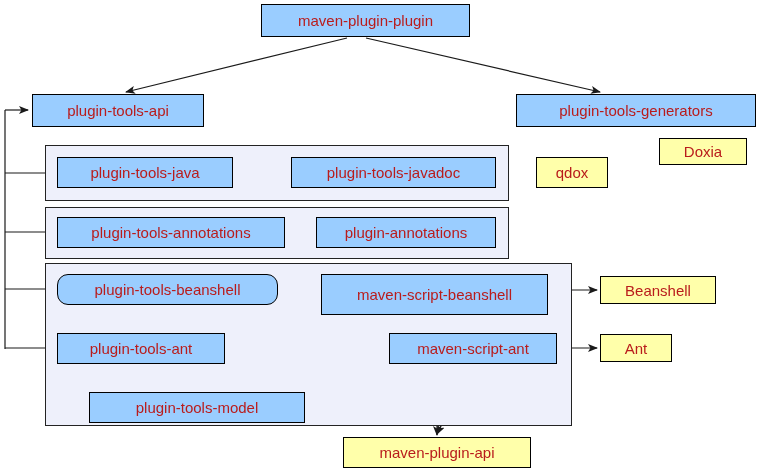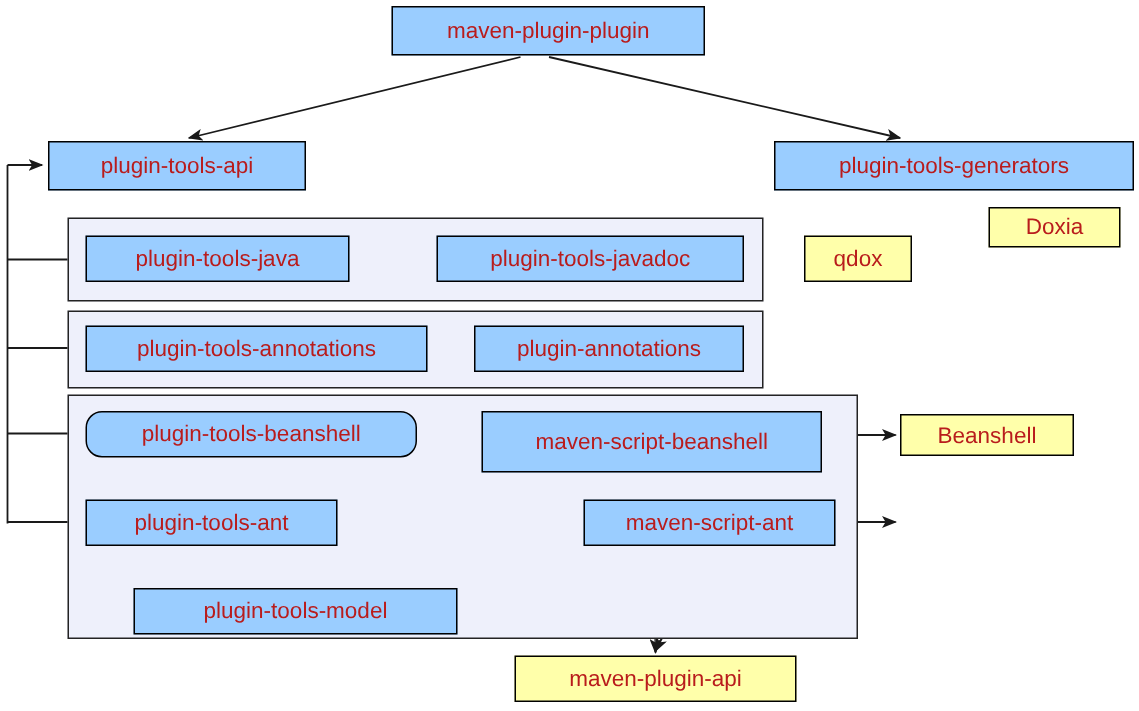--- a/index.html
+++ b/index.html
@@ -76,18 +76,19 @@
   <div class="node blue" style="left:57px;top:274px;width:221px;height:31px;border-radius:11px;">plugin-tools-beanshell</div>
 
   <div class="node blue" style="left:321px;top:274px;width:227px;height:41px;">maven-script-beanshell</div>
 
   <div class="node yellow" style="left:600px;top:276px;width:116px;height:28px;">Beanshell</div>
 
   <div class="node blue" style="left:57px;top:333px;width:168px;height:31px;">plugin-tools-ant</div>
 
   <div class="node blue" style="left:389px;top:333px;width:168px;height:31px;">maven-script-ant</div>
 
+  <div class="node yellow" style="left:600px;top:334px;width:72px;height:28px;">Ant</div>
 
   <div class="node blue" style="left:47px;top:392px;width:216px;height:31px;margin-left:42px;">plugin-tools-model</div>
 
   <div class="node yellow" style="left:343px;top:437px;width:188px;height:31px;">maven-plugin-api</div>
 
 </div>
 
 </body></html>

